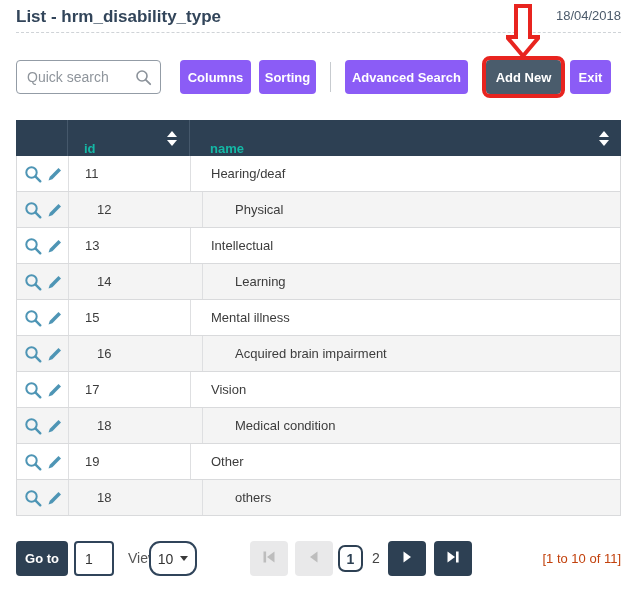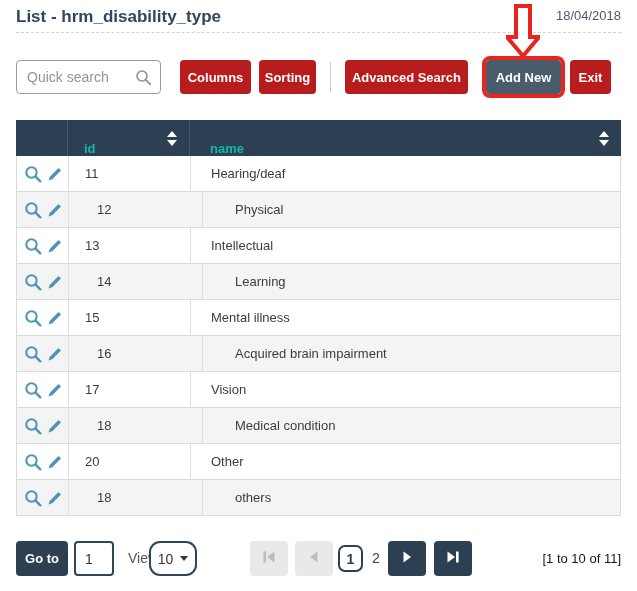--- a/index.html
+++ b/index.html
@@ -14,21 +14,21 @@
   .date   { position:absolute; right:0; top:8px; font-size:13px; color:#4c5b6b; }
 
   
   .search-box { position:absolute; left:16px; top:60px; width:145px; height:34px;
                 border:1px solid #939ca6; border-radius:4px; background:#fff; }
   .search-input { width:100%; height:100%; border:none; outline:none; background:transparent;
                   padding:0 32px 0 10px; font-size:14px; color:#333; font-family:inherit; }
   .search-input::placeholder { color:#8f959c; opacity:1; }
   .search-glyph { position:absolute; right:8px; top:8px; pointer-events:none; }
 
-  .btn { position:absolute; top:60px; height:34px; background:#b91c1c; color:#fff;
+  .btn { position:absolute; top:60px; height:34px; background:#8b5cf6; color:#fff;
          font-size:13px; font-weight:bold; border:none; border-radius:4px;
          text-align:center; cursor:pointer; font-family:inherit; padding:0; }
   .btn-columns  { left:180px; width:71px; }
   .btn-sorting  { left:259px; width:57px; }
   .btn-advanced { left:345px; width:123px; }
   .btn-addnew   { left:486px; width:75px; background:#4a5c6c; outline:4px solid #e8241f; }
   .btn-exit     { left:570px; width:41px; }
   .toolbar-divider { position:absolute; left:330px; top:62px; width:1px; height:30px; background:#c7cbcf; }
 
   
@@ -72,21 +72,21 @@
             display:flex; align-items:center; justify-content:center; cursor:pointer; padding:0; }
   .pg-disabled { background:#e9e9ea; cursor:default; }
   .pg-active   { background:#2d4053; }
   .pg-first { left:250px; } .pg-prev { left:295px; } .pg-next { left:388px; } .pg-last { left:434px; }
   .pg-current { position:absolute; left:338px; top:545px; width:25px; height:27px;
                 border:2px solid #2d4053; border-radius:7px; background:#fff; color:#2d4053;
                 font-size:14px; font-weight:bold; display:flex; align-items:center;
                 justify-content:center; cursor:default; }
   .pg-page2 { position:absolute; left:370px; top:541px; line-height:35px; font-size:14px;
               color:#444; cursor:pointer; padding:0 2px; }
-  .range-text { position:absolute; right:16px; top:541px; line-height:35px; font-size:13px; color:#0f172a; }
+  .range-text { position:absolute; right:16px; top:541px; line-height:35px; font-size:13px; color:#c2410c; }
 </style>
 </head>
 <body>
 
 <div class="page">
 
   <div class="header">
     <div class="title">List - hrm_disability_type</div>
     <div class="date">18/04/2018</div>
   </div>
@@ -281,21 +281,21 @@
                 <circle cx="7.5" cy="7.5" r="5.2" fill="none" stroke="#4e95b5" stroke-width="2"></circle>
                 <line x1="11.6" y1="11.6" x2="16.3" y2="16.3" stroke="#4e95b5" stroke-width="2.4" stroke-linecap="round"></line>
               </svg>
             </span>
           <span class="icon-btn">
               <svg width="16" height="16" viewBox="0 0 16 16">
                 <path d="M1.5 14.5 L2.8 10.7 L11.5 2 L14 4.5 L5.3 13.2 Z" fill="#4e95b5"></path>
               </svg>
             </span>
         </div>
-        <div class="td td-id">20</div>
+        <div class="td td-id">19</div>
         <div class="td td-name">Other</div>
       </div>
       <div class="tr alt">
         <div class="td td-icons">
           <span class="icon-btn">
               <svg width="18" height="18" viewBox="0 0 18 18">
                 <circle cx="7.5" cy="7.5" r="5.2" fill="none" stroke="#4e95b5" stroke-width="2"></circle>
                 <line x1="11.6" y1="11.6" x2="16.3" y2="16.3" stroke="#4e95b5" stroke-width="2.4" stroke-linecap="round"></line>
               </svg>
             </span>

